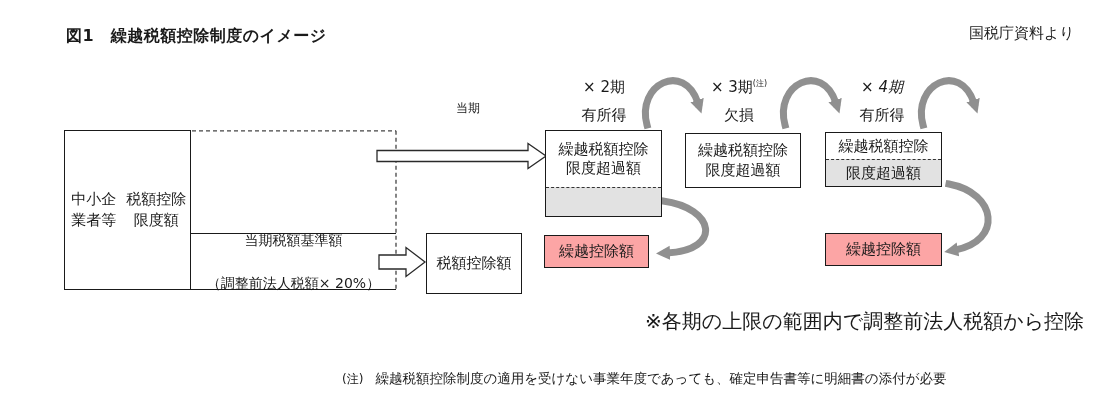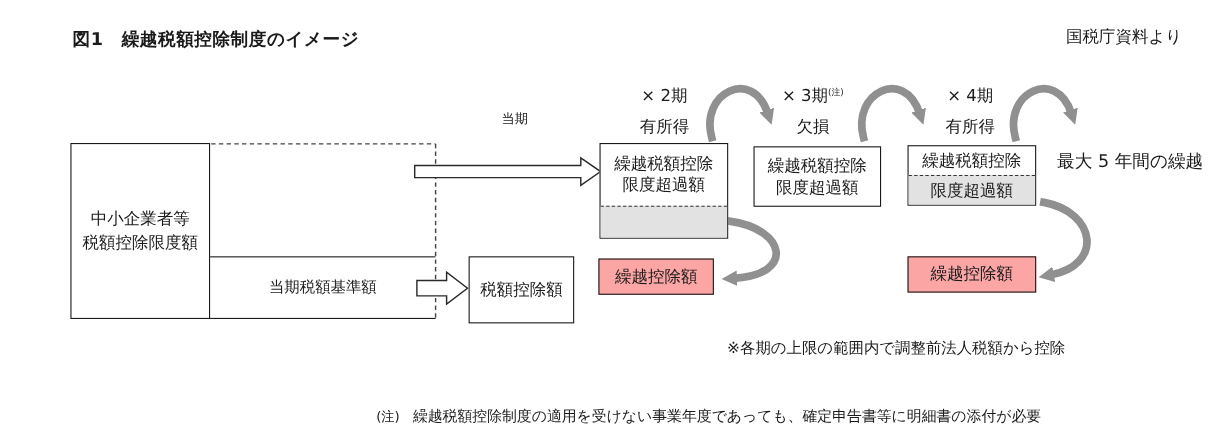--- a/index.html
+++ b/index.html
@@ -6,36 +6,36 @@
   #stage{
     position:relative;width:1103px;height:402px;background:#ffffff;
     font-family:"DejaVu Sans",sans-serif;color:#1a1a1a;overflow:hidden;margin-left:39px;
   }
   .abs{position:absolute;}
   .title{left:27px;top:26px;font-size:16px;font-weight:bold;letter-spacing:.5px;}
   .source{left:930px;top:24px;font-size:15px;}
   svg.layer{position:absolute;left:0;top:0;width:1103px;height:402px;}
 
   .limit-box{left:25px;top:130px;width:127px;height:160px;border:1.6px solid #1a1a1a;
-    box-sizing:border-box;display:flex;flex-direction:column;justify-content:center;
+    box-sizing:border-box;display:flex;justify-content:space-between;
     align-items:center;font-size:15px;line-height:21px;text-align:center;background:#fff;}
   .base-box{left:152px;top:233px;width:205px;height:57px;box-sizing:border-box;
     border-top:1.6px solid #1a1a1a;border-bottom:1.6px solid #1a1a1a;
     display:flex;flex-direction:column;justify-content:center;align-items:center;
     font-size:14px;line-height:19px;text-align:center;gap:24px;}
   .credit-box{left:387px;top:233px;width:96px;height:61px;border:1.6px solid #1a1a1a;
     box-sizing:border-box;display:flex;align-items:center;justify-content:center;
     font-size:15px;background:#fff;}
   .current-label{left:397px;top:100px;width:64px;text-align:center;font-size:12px;}
 
   .phead{width:96px;text-align:center;font-size:15px;}
   .phead sup{font-size:8px;}
   .ph1-label{left:517px;top:78px;}  .ph1-status{left:517px;top:106px;}
   .ph2-label{left:652px;top:78px;}  .ph2-status{left:652px;top:106px;text-align:center;}
-  .ph3-label{left:795px;top:78px;}  .ph3-status{left:795px;top:106px;}
+  .ph3-label{left:795px;top:78px;font-style:italic;}  .ph3-status{left:795px;top:106px;}
 
   .pbox1{left:506px;top:130px;width:117px;height:87px;border:1.6px solid #1a1a1a;
     box-sizing:border-box;background:#fff;display:flex;flex-direction:column;}
   .pbox1 .white{height:56px;display:flex;flex-direction:column;justify-content:center;
     align-items:center;font-size:15px;line-height:19.5px;}
   .pbox1 .gray{flex:1;background:#e2e2e2;border-top:1.4px dashed #333;}
 
   .pbox2{left:646px;top:133px;width:116px;height:55px;border:1.6px solid #1a1a1a;
     box-sizing:border-box;background:#fff;display:flex;flex-direction:column;
     justify-content:center;align-items:center;font-size:15px;line-height:19.5px;}
@@ -45,21 +45,21 @@
   .pbox3 .top{height:26px;display:flex;align-items:center;justify-content:center;font-size:15px;}
   .pbox3 .bottom{flex:1;background:#e2e2e2;border-top:1.4px dashed #333;
     display:flex;align-items:center;justify-content:center;font-size:15px;}
 
   .cbox{background:#fca5a5;border:1.4px solid #1a1a1a;box-sizing:border-box;
     display:flex;align-items:center;justify-content:center;font-size:15px;}
   .cbox1{left:505px;top:235px;width:105px;height:33px;}
   .cbox2{left:786px;top:233px;width:117px;height:33px;}
 
   .max-label{left:922px;top:137px;font-size:16px;}
-  .limit-note{left:622px;top:308px;font-size:14px;}
+  .limit-note{left:606px;top:308px;font-size:20px;}
   .footnote{left:303px;top:370px;font-size:13.5px;}
   .footnote .mark{font-size:12px;margin-right:12px;}
 </style>
 </head>
 <body>
 
 <div id="stage">
 
   <svg class="layer" viewBox="0 0 1103 402" xmlns="http://www.w3.org/2000/svg">
     <defs>
@@ -85,20 +85,21 @@
 
   <div class="abs title">図1　繰越税額控除制度のイメージ</div>
   <div class="abs source">国税庁資料より</div>
 
   <div class="abs limit-box">
     <span>中小企業者等</span>
     <span>税額控除限度額</span>
   </div>
   <div class="abs base-box">
     <span>当期税額基準額</span>
+    <span>（調整前法人税額× 20%）</span>
   </div>
   <div class="abs credit-box">
     <span>税額控除額</span>
   </div>
   <div class="abs current-label">当期</div>
 
   <div class="abs phead ph1-label"><span>× 2期</span><sup></sup></div>
   <div class="abs phead ph1-status">有所得</div>
 
   <div class="abs phead ph2-label"><span>× 3期</span><sup>(注)</sup></div>
@@ -121,20 +122,19 @@
   </div>
 
   <div class="abs pbox3">
     <div class="top">繰越税額控除</div>
     <div class="bottom">限度超過額</div>
   </div>
 
   <div class="abs cbox cbox1">繰越控除額</div>
   <div class="abs cbox cbox2">繰越控除額</div>
 
-  <div class="abs max-label">最大 5 年間の繰越</div>
 
   <div class="abs limit-note">※各期の上限の範囲内で調整前法人税額から控除</div>
   <div class="abs footnote">
     <span class="mark">(注)</span><span>繰越税額控除制度の適用を受けない事業年度であっても、確定申告書等に明細書の添付が必要</span>
   </div>
 
 </div>
 
 </body></html>

